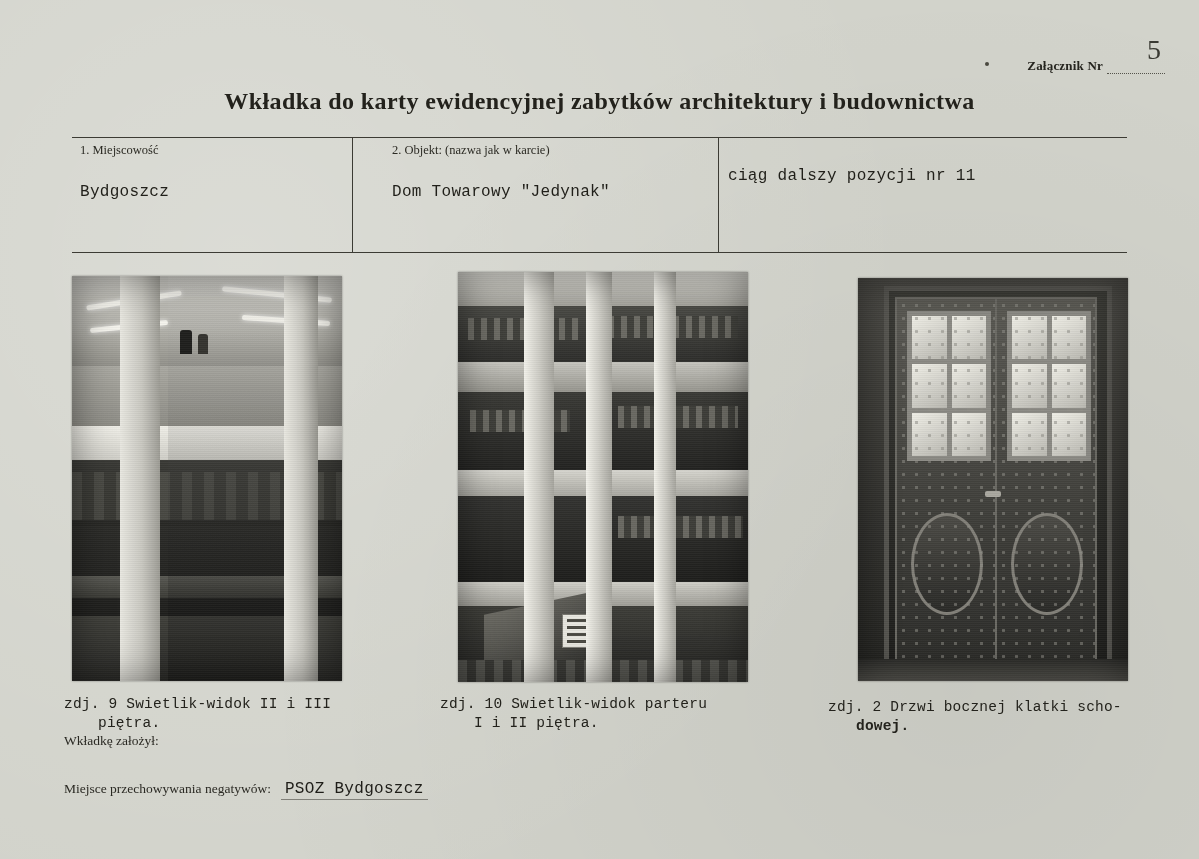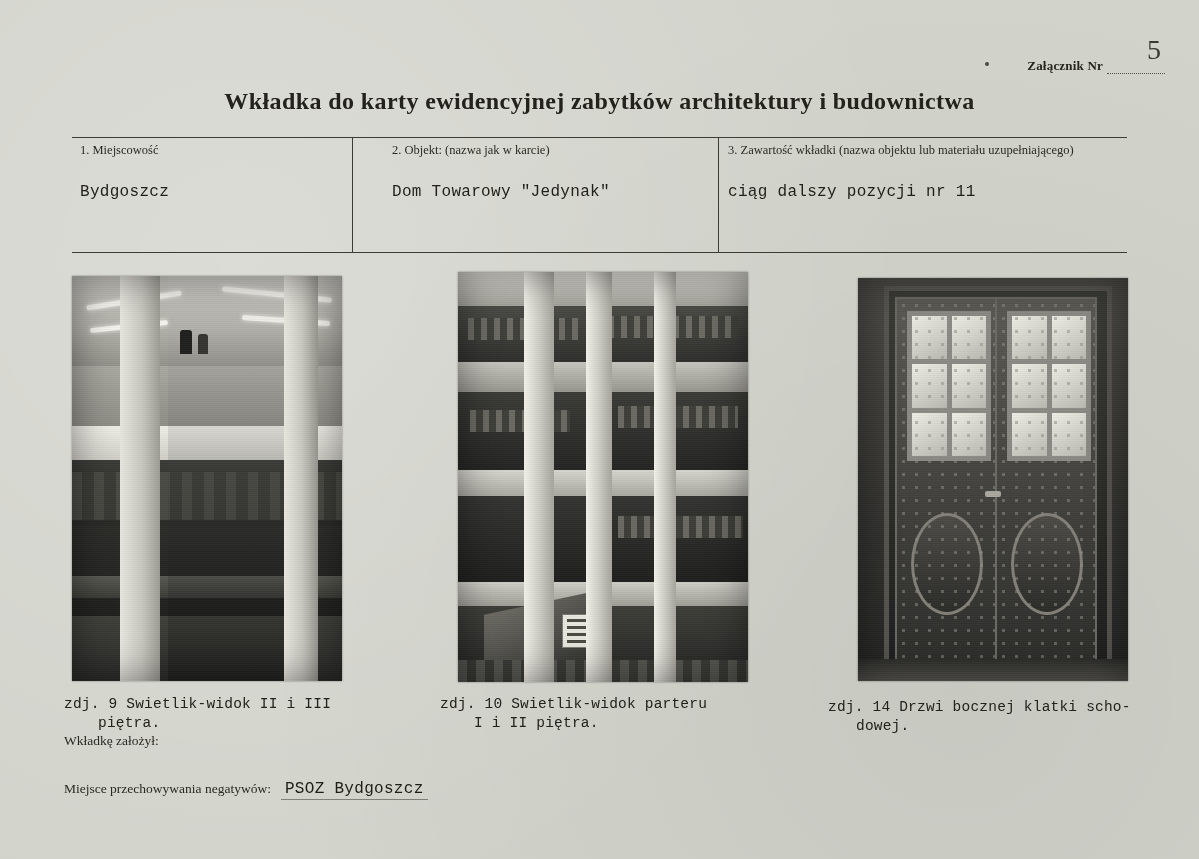--- a/index.html
+++ b/index.html
@@ -295,21 +295,21 @@
     font-family: "Liberation Mono", monospace;
     font-size: 14.5px;
     color: #23221c;
     line-height: 1.32;
     letter-spacing: 0.2px;
   }
   #caption-9  { left: 64px;  top: 695px; width: 330px; }
   #caption-10 { left: 440px; top: 695px; width: 330px; }
   #caption-11 { left: 828px; top: 698px; width: 330px; }
   .caption .l2 { display:block; padding-left: 34px; }
-  #caption-11 .l2 { padding-left: 28px; }
+  #caption-11 .l2 { padding-left: 28px; font-weight: bold; }
 
   
   .field {
     position: absolute;
     display: flex;
     align-items: baseline;
   }
   #field-author { left: 64px; top: 733px; }
   #field-negatives { left: 64px; top: 780px; }
   .field-label {
@@ -358,24 +358,20 @@
 
   <div class="cell c2">
     <div class="cell-head">
       <span class="num">2.</span>
       <span>Objekt: (nazwa jak w karcie)</span>
     </div>
     <div class="cell-value">Dom Towarowy "Jedynak"</div>
   </div>
 
   <div class="cell c3">
-    <div class="cell-head">
-      <span class="num">3.</span>
-      <span>Zawartość wkładki (nazwa objektu lub materiału uzupełniającego)</span>
-    </div>
     <div class="cell-value">ciąg dalszy pozycji nr 11</div>
   </div>
 
   <div class="photo" id="photo-9">
     <div class="ph-inner p9">
       <div class="ceiling"></div>
       <div class="tube t1"></div>
       <div class="tube t2"></div>
       <div class="tube t3"></div>
       <div class="tube t4"></div>
@@ -468,21 +464,21 @@
     <span>zdj. 9 Swietlik-widok II i III</span>
     <span class="l2">piętra.</span>
   </div>
 
   <div class="caption" id="caption-10">
     <span>zdj. 10 Swietlik-widok parteru</span>
     <span class="l2">I i II piętra.</span>
   </div>
 
   <div class="caption" id="caption-11">
-    <span>zdj. 14 Drzwi bocznej klatki scho-</span>
+    <span>zdj. 2 Drzwi bocznej klatki scho-</span>
     <span class="l2">dowej.</span>
   </div>
 
   <div class="field" id="field-author">
     <span class="field-label">Wkładkę założył:</span>
   </div>
 
   <div class="field" id="field-negatives">
     <span class="field-label">Miejsce przechowywania negatywów:</span>
     <span class="field-value">PSOZ Bydgoszcz</span>

